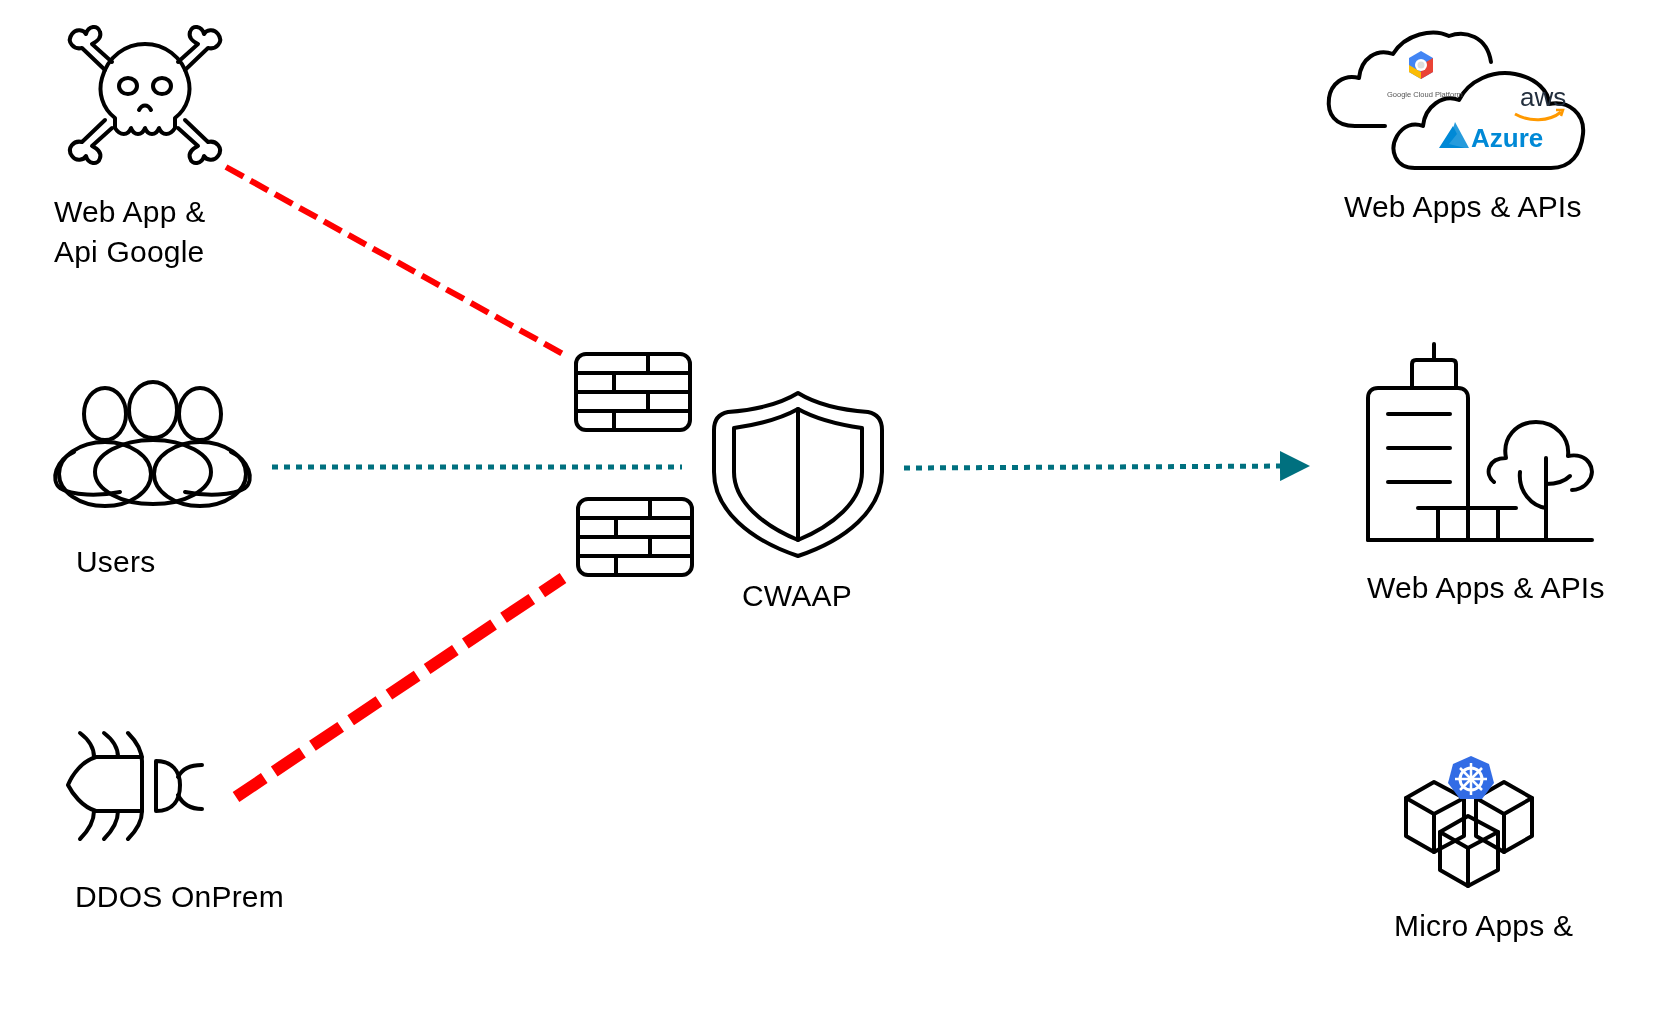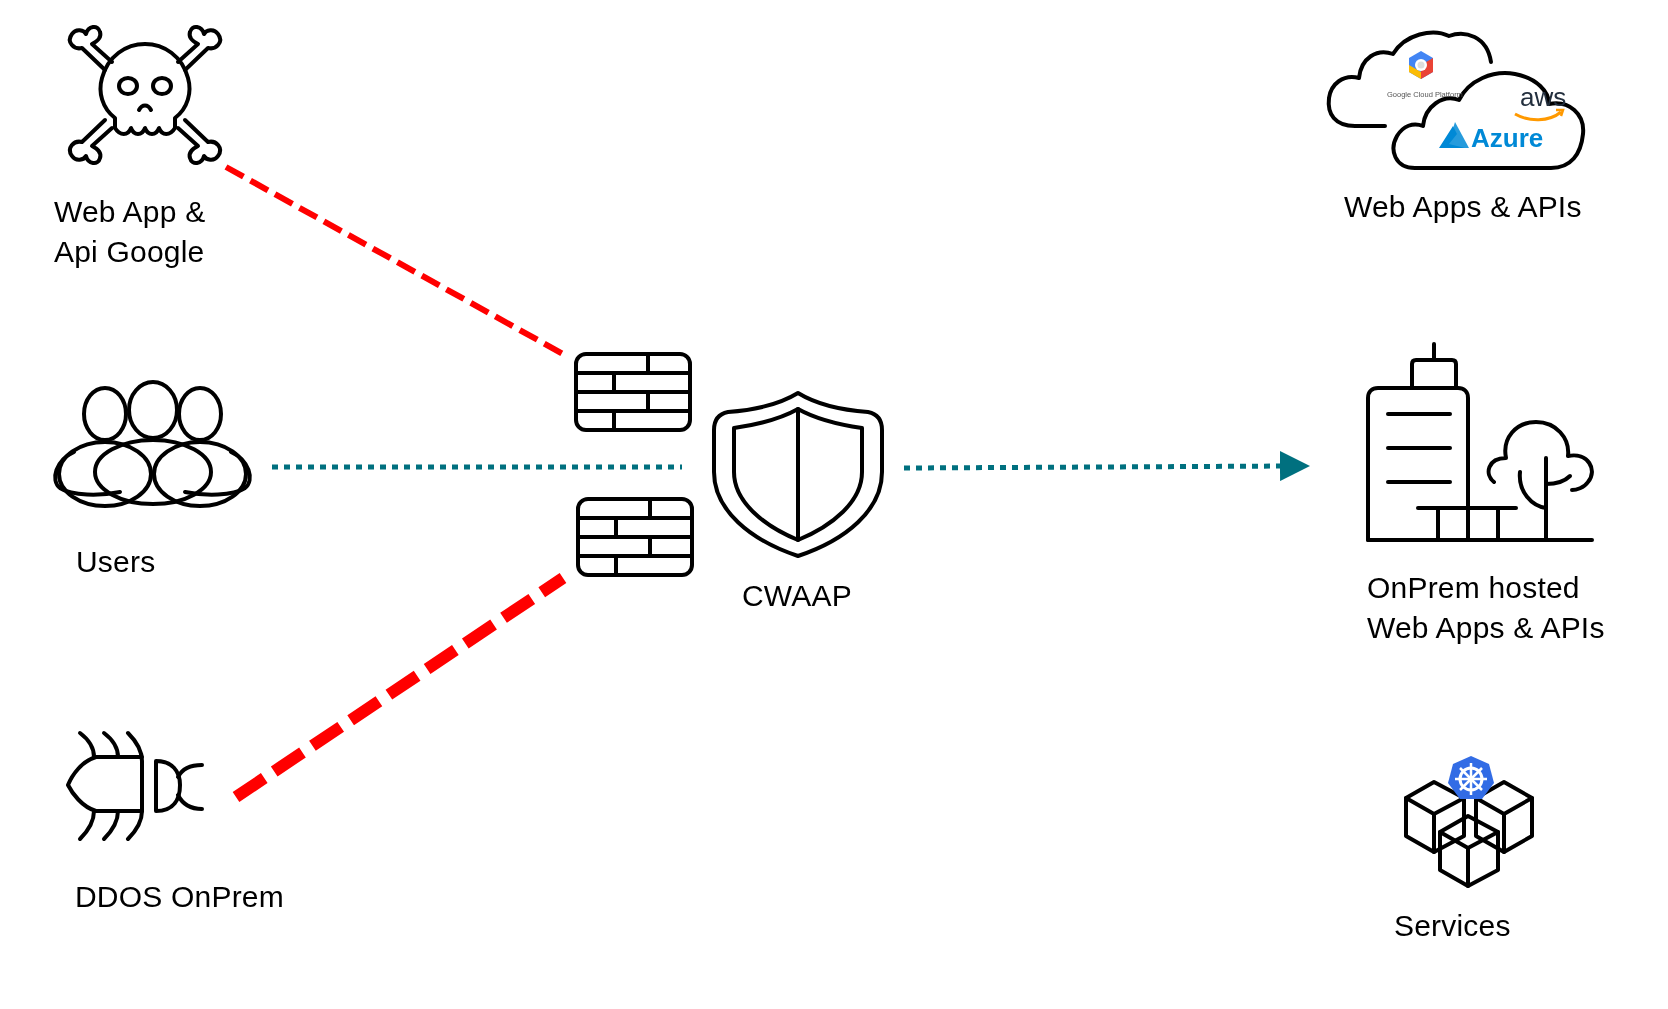--- a/index.html
+++ b/index.html
@@ -146,21 +146,20 @@
     <line class="stroke" x1="72" y1="166" x2="72" y2="198"></line>
     <line class="stroke" x1="132" y1="166" x2="132" y2="198"></line>
     <line class="stroke" x1="2" y1="198" x2="226" y2="198"></line>
     <path class="stroke" d="M128,140 C118,132 122,116 140,116 C136,96 150,80 170,80 C190,80 204,96 202,114 C222,110 232,128 222,140 C218,146 210,148 206,148"></path>
     <path class="stroke" d="M154,130 C152,150 166,164 180,166"></path>
     <line class="stroke" x1="180" y1="116" x2="180" y2="198"></line>
     <path class="stroke" d="M180,142 C188,142 198,140 204,134"></path>
   </svg>
 </div>
 <div class="label" style="left:1367px;top:568px;">
-  <div>OnPrem hosted</div>
   <div>Web Apps &amp; APIs</div>
 </div>
 
 <div class="icon" style="left:1402px;top:756px;width:134px;height:142px;">
   <svg viewBox="0 0 134 142">
 
     <path class="stroke" d="M4,42 L32,26 L62,42 L62,80 L32,96 L4,80 Z" fill="#fff"></path>
     <path class="stroke" d="M4,42 L32,58 L62,42 M32,58 L32,96"></path>
 
     <path class="stroke" d="M74,42 L102,26 L130,42 L130,80 L102,96 L74,80 Z" fill="#fff"></path>
@@ -177,14 +176,14 @@
     <circle cx="25" cy="25" r="3" fill="#fff"></circle>
     <g stroke="#fff" stroke-width="2.5">
       <line x1="25" y1="9" x2="25" y2="41"></line>
       <line x1="9" y1="25" x2="41" y2="25"></line>
       <line x1="14" y1="14" x2="36" y2="36"></line>
       <line x1="36" y1="14" x2="14" y2="36"></line>
     </g>
   </svg>
 </div>
 <div class="label" style="left:1394px;top:906px;">
-  <div>Services</div>
+  <div>Micro Apps &amp;</div>
 </div>
 
 </body></html>

